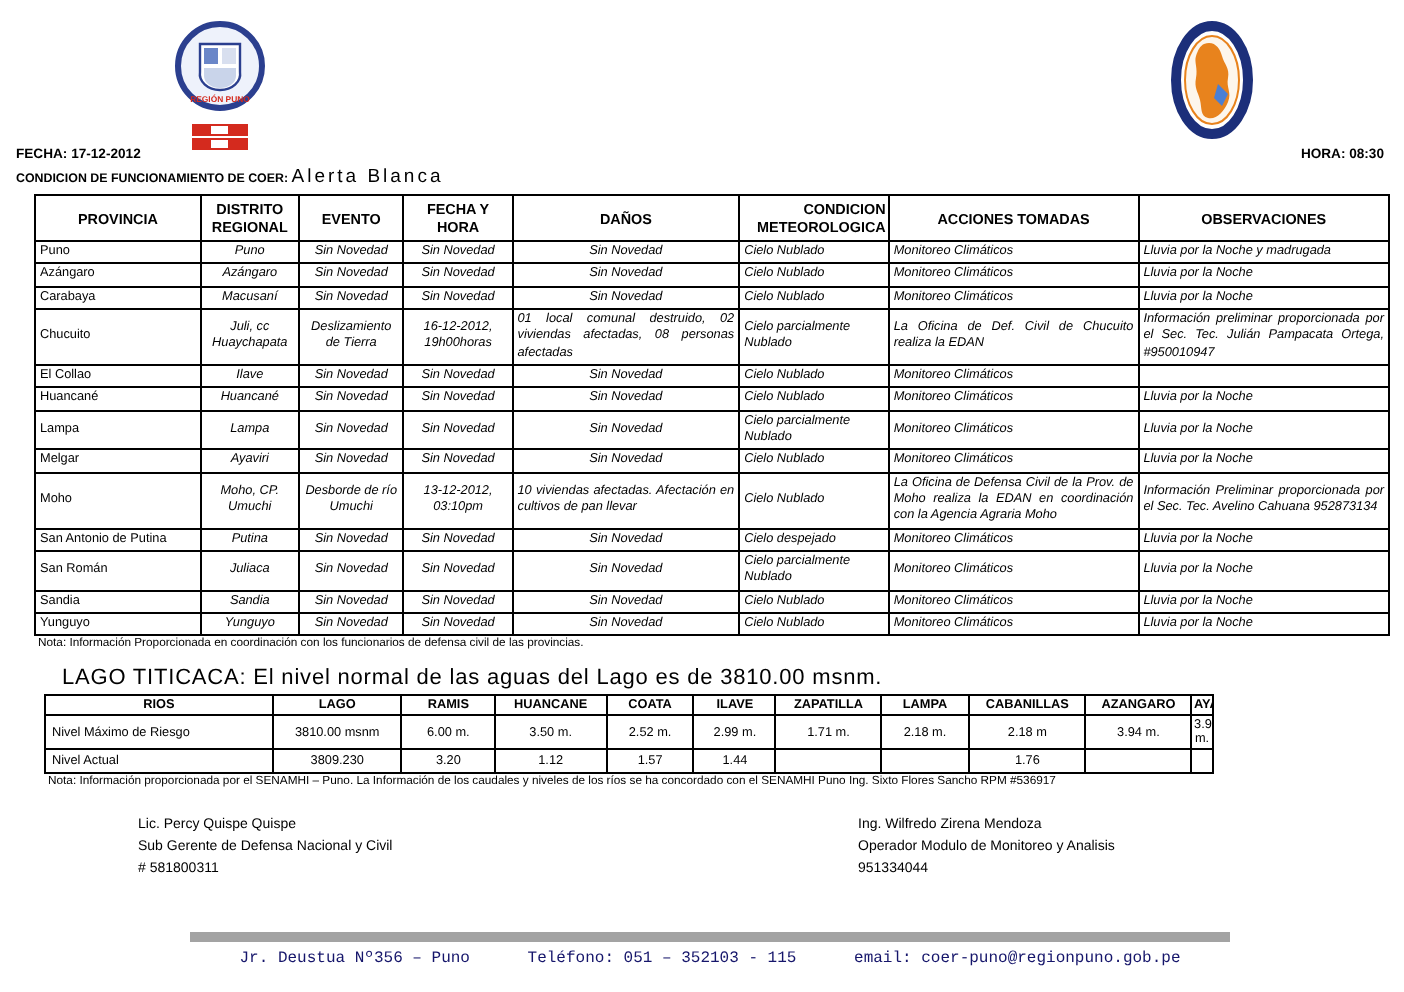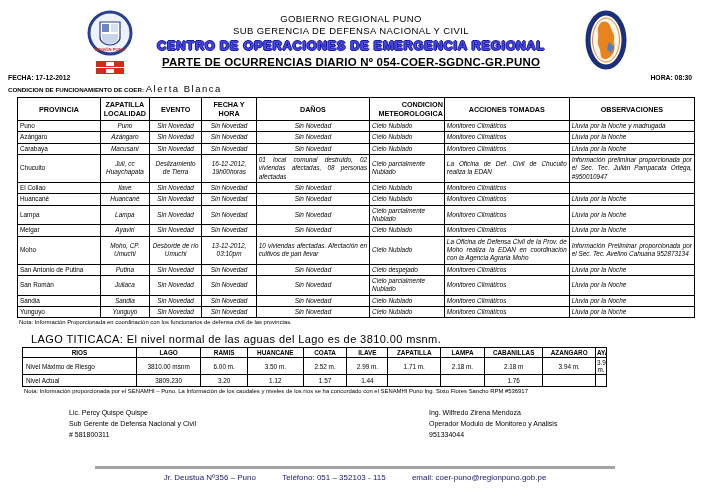--- a/index.html
+++ b/index.html
@@ -43,22 +43,22 @@
   #lake-table th:nth-child(1){width:19%;} #lake-table th:nth-child(2){width:10.5%;}
   #lake-table th:nth-child(3){width:7.5%;} #lake-table th:nth-child(4){width:9%;}
   #lake-table th:nth-child(5){width:7%;}   #lake-table th:nth-child(6){width:6.5%;}
   #lake-table th:nth-child(7){width:8.5%;} #lake-table th:nth-child(8){width:7%;}
   #lake-table th:nth-child(9){width:9.5%;} #lake-table th:nth-child(10){width:8.5%;}
   #signatures{display:flex;margin:14px 0 0 52px;}
   .sig-block{font-size:7px;line-height:1.55;}
   .sig-left{width:360px;}
 
   
-  #footer{position:absolute;left:95px;width:520px;top:466px;border-top:3px solid #a3a3a3;
-          text-align:center;padding-top:4px;font-size:8px;color:#16166b;}
+  #footer{position:absolute;left:95px;width:520px;top:466px;border-top:5px solid #a3a3a3;
+          text-align:center;padding-top:4px;font-size:8px;color:#16166b;font-family:Liberation Mono, monospace;}
   #footer span{margin:0 12px;white-space:nowrap;}
 </style>
 </head>
 <body>
 
 <div id="page">
 
   <div id="left-logo" class="logo">
     <svg width="46" height="46" viewBox="0 0 46 46">
       <circle cx="23" cy="23" r="21" fill="#eef2fb" stroke="#2b3f8f" stroke-width="3"></circle>
@@ -74,47 +74,41 @@
 
   <div id="right-logo" class="logo">
     <svg width="42" height="60" viewBox="0 0 42 60">
       <ellipse cx="21" cy="30" rx="18" ry="27" fill="#fff" stroke="#1c2f7a" stroke-width="5"></ellipse>
       <ellipse cx="21" cy="30" rx="13.5" ry="22" fill="#fdf6ec" stroke="#e8831d" stroke-width="1"></ellipse>
       <path d="M17 12 c5 -2 8 2 9 6 c1 4 4 6 3 11 c-1 5 2 7 0 12 c-2 5 -6 9 -10 8 c-4 -1 -3 -5 -4 -9 c-1 -4 -3 -6 -2 -11 c1 -5 -1 -8 0 -11 c1 -3 2 -5 4 -6 z" fill="#e8831d"></path>
       <path d="M24 32 l5 5 l-3 6 l-4 -4 z" fill="#4a7fd4"></path>
     </svg>
   </div>
 
-  <div id="header-center">
-    <div class="org-line">GOBIERNO REGIONAL PUNO</div>
-    <div class="org-line">SUB GERENCIA DE DEFENSA NACIONAL Y CIVIL</div>
-    <div class="coer-title">CENTRO DE OPERACIONES DE EMERGENCIA REGIONAL</div>
-    <div class="doc-title">PARTE DE OCURRENCIAS DIARIO Nº 054-COER-SGDNC-GR.PUNO</div>
-  </div>
 
   <div id="fecha-line">
     <span>FECHA:</span>
     <span>17-12-2012</span>
   </div>
   <div id="hora-line">
     <span>HORA:</span>
     <span>08:30</span>
   </div>
   <div id="condicion-line">
     <span>CONDICION DE FUNCIONAMIENTO DE COER:</span>
     <span class="cond-value">Alerta Blanca</span>
   </div>
 
   <div id="content">
 
     <table id="main-table">
       <thead>
           <tr>
             <th>PROVINCIA</th>
-            <th>ZAPATILLA LOCALIDAD</th>
+            <th>DISTRITO REGIONAL</th>
             <th>EVENTO</th>
             <th>FECHA Y HORA</th>
             <th>DAÑOS</th>
             <th>CONDICION METEOROLOGICA</th>
             <th>ACCIONES TOMADAS</th>
             <th>OBSERVACIONES</th>
           </tr>
         </thead>
       <tbody>
           <tr>

